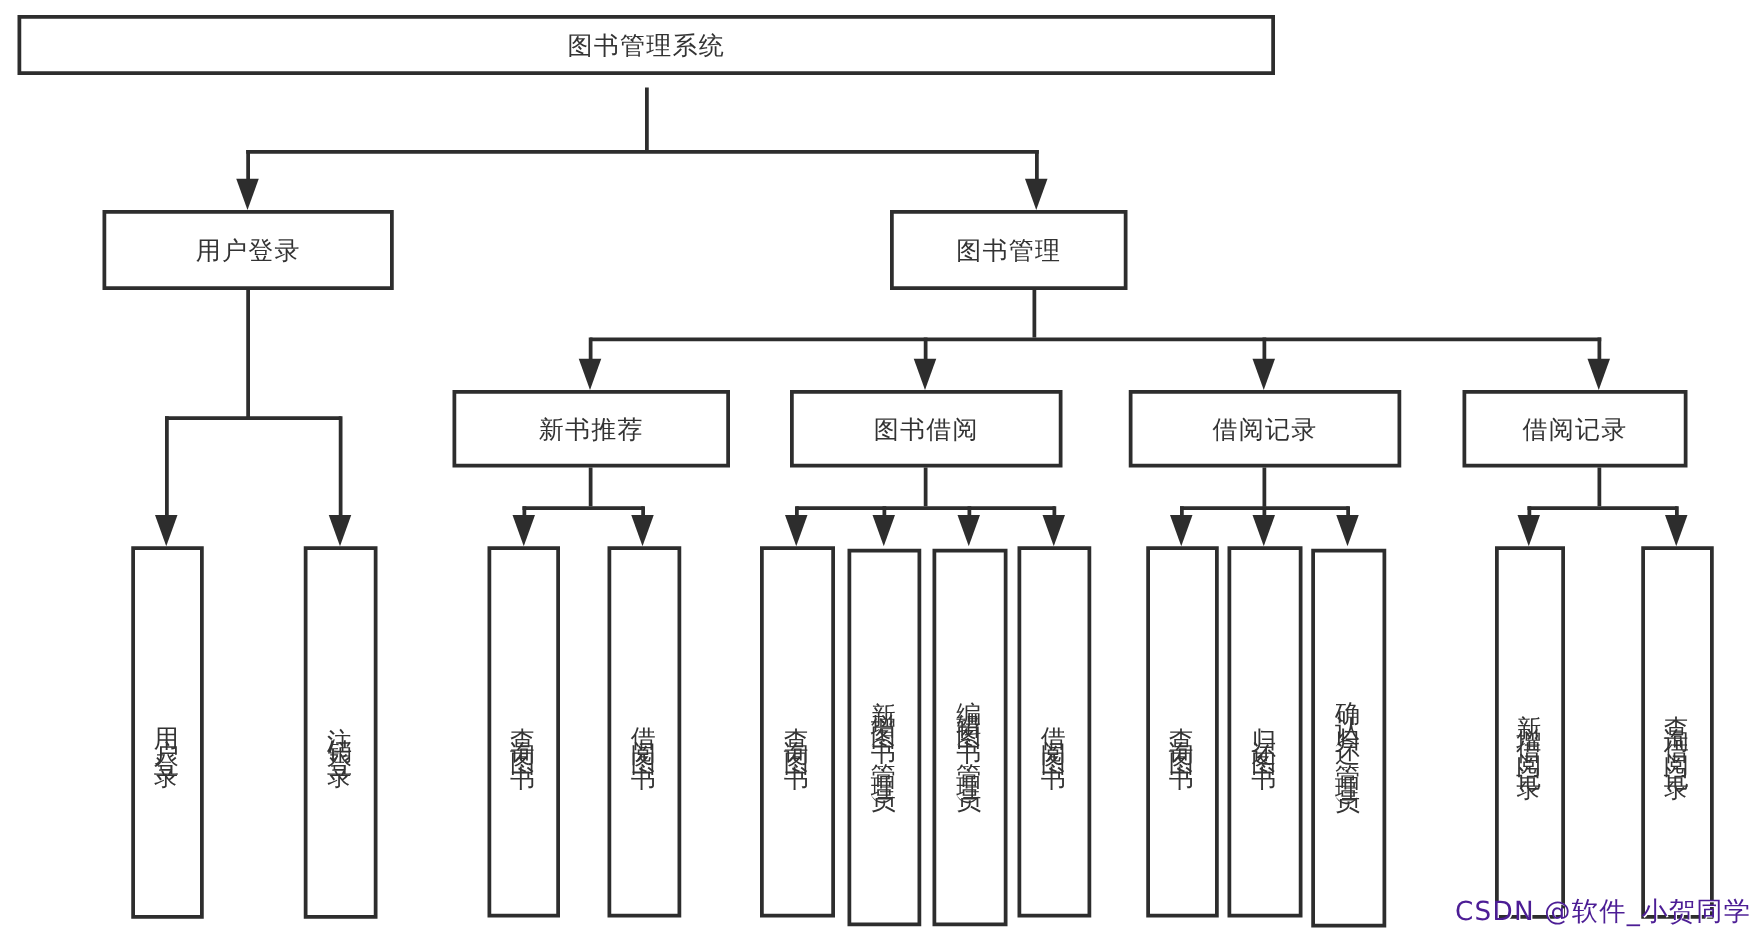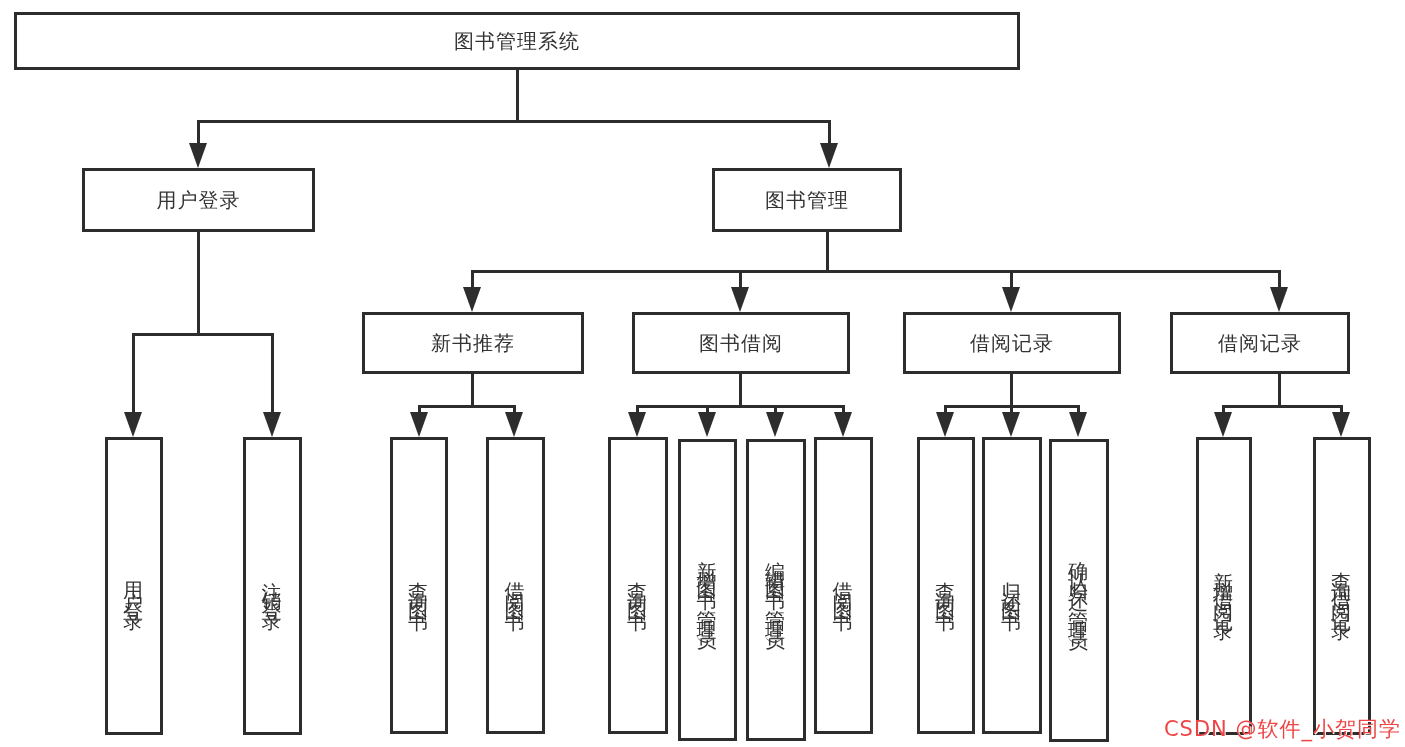--- a/index.html
+++ b/index.html
@@ -20,30 +20,30 @@
   }
   .vline { position:absolute; width:3px; background:#2d2d2d; }
   .hline { position:absolute; height:3px; background:#2d2d2d; }
   .arrow {
     position:absolute; width:0; height:0;
     border-left:9px solid transparent; border-right:9px solid transparent;
     border-top:25px solid #2d2d2d;
   }
   .watermark {
     position:absolute; right:4px; bottom:4px;
-    font-size:21px; color:#ef4444; letter-spacing:1px;
+    font-size:21px; color:#4c1d95; letter-spacing:1px;
     text-shadow:1px 1px 0 #ffffff;
   }
 </style>
 </head>
 <body>
 
 <div class="canvas">
 
-  <div class="box" style="left:14px;top:12px;width:1006px;height:58px">图书管理系统</div>
+  <div class="box" style="left:14px;top:12px;width:1006px;height:48px">图书管理系统</div>
 
   <div class="vline" style="left:516px;top:70px;height:52px"></div>
   <div class="hline" style="left:197px;top:120px;width:634px"></div>
   <div class="vline" style="left:197px;top:120px;height:28px"></div>
   <div class="arrow" style="left:189px;top:143px"></div>
   <div class="vline" style="left:828px;top:120px;height:28px"></div>
   <div class="arrow" style="left:820px;top:143px"></div>
 
   <div class="box" style="left:82px;top:168px;width:233px;height:64px">用户登录</div>
   <div class="box" style="left:712px;top:168px;width:190px;height:64px">图书管理</div>

